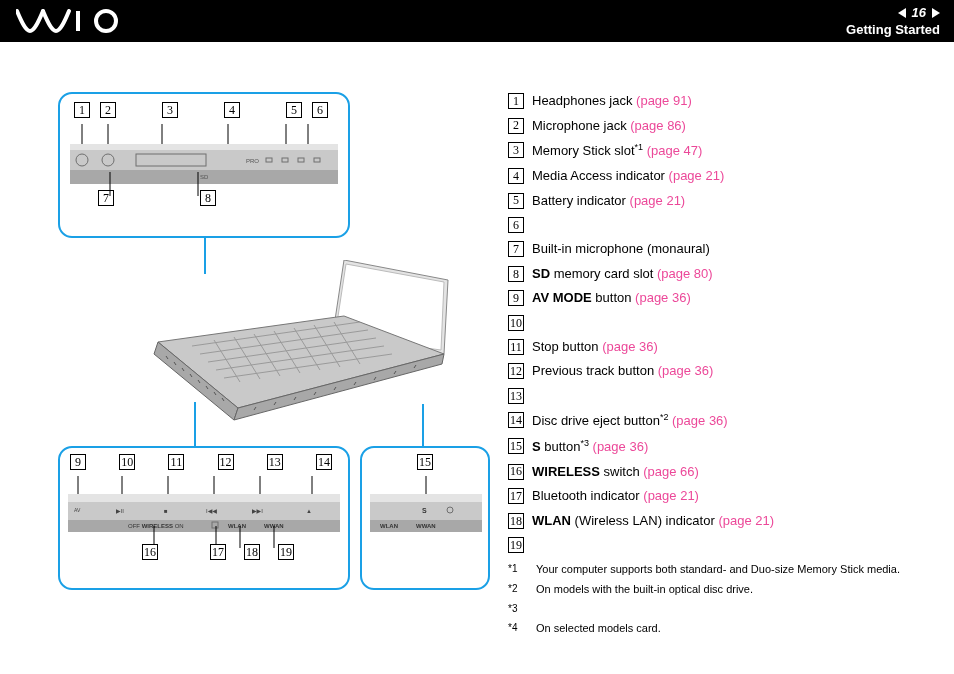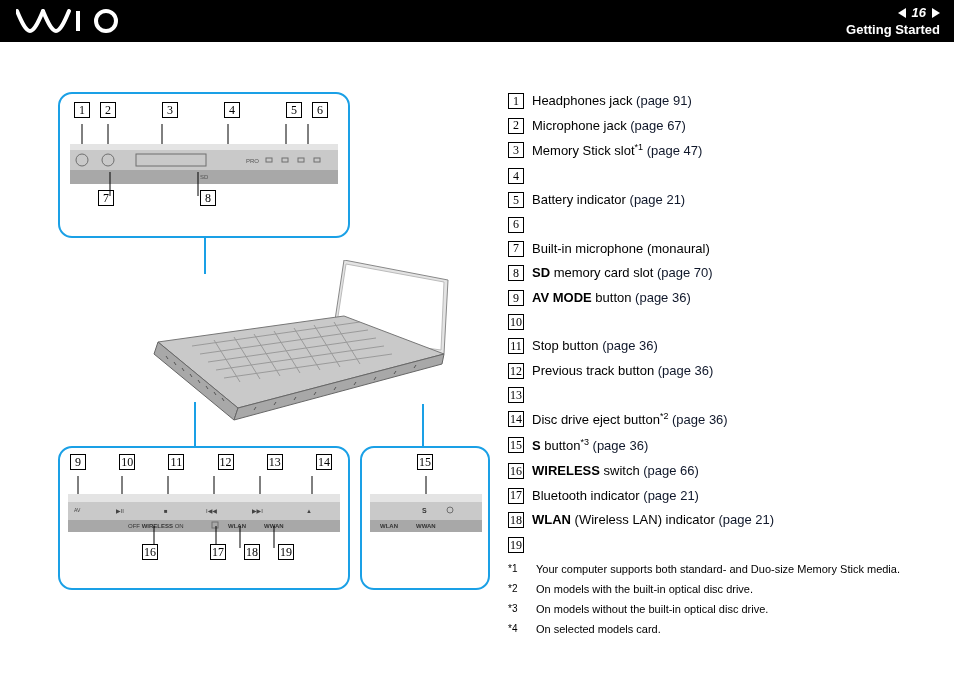--- a/index.html
+++ b/index.html
@@ -144,21 +144,21 @@
     font-size: 13px;
     line-height: 1.35;
   }
   .item-row .num-box {
     flex: 0 0 16px;
     margin-top: 1px;
     align-self: flex-start;
   }
   .item-text { }
   .bold { font-weight: bold; }
-  .link { color: #0f172a; }
+  .link { color: #ec4899; }
   .sup { font-size: 9px; vertical-align: super; }
   .footnotes {
     margin-top: 10px;
     font-size: 11px;
   }
   .fn-row {
     display: flex;
     gap: 10px;
     margin-bottom: 8px;
   }
@@ -362,43 +362,44 @@
   </div>
 
   <div class="list-col">
     <div id="items">
         <div class="item-row">
           <span class="num-box">1</span>
           <span class="item-text">Headphones jack <span class="link">(page 91)</span></span>
         </div>
         <div class="item-row">
           <span class="num-box">2</span>
-          <span class="item-text">Microphone jack <span class="link">(page 67)</span></span>
+          <span class="item-text">Microphone jack <span class="link">(page 86)</span></span>
         </div>
         <div class="item-row">
           <span class="num-box">3</span>
           <span class="item-text">Memory Stick slot<span class="sup">*1</span><span class="link"> (page 47)</span></span>
         </div>
         <div class="item-row">
           <span class="num-box">4</span>
+          <span class="item-text">Media Access indicator <span class="link">(page 21)</span></span>
         </div>
         <div class="item-row">
           <span class="num-box">5</span>
           <span class="item-text">Battery indicator <span class="link">(page 21)</span></span>
         </div>
         <div class="item-row">
           <span class="num-box">6</span>
         </div>
         <div class="item-row">
           <span class="num-box">7</span>
           <span class="item-text">Built-in microphone (monaural)</span>
         </div>
         <div class="item-row">
           <span class="num-box">8</span>
-          <span class="item-text"><span class="bold">SD</span> memory card slot <span class="link">(page 70)</span></span>
+          <span class="item-text"><span class="bold">SD</span> memory card slot <span class="link">(page 80)</span></span>
         </div>
         <div class="item-row">
           <span class="num-box">9</span>
           <span class="item-text"><span class="bold">AV MODE</span> button <span class="link">(page 36)</span></span>
         </div>
         <div class="item-row">
           <span class="num-box">10</span>
         </div>
         <div class="item-row">
           <span class="num-box">11</span>
@@ -439,21 +440,20 @@
         <div class="fn-row">
           <span class="fn-mark">*1</span>
           <span>Your computer supports both standard- and Duo-size Memory Stick media.</span>
         </div>
         <div class="fn-row">
           <span class="fn-mark">*2</span>
           <span>On models with the built-in optical disc drive.</span>
         </div>
         <div class="fn-row">
           <span class="fn-mark">*3</span>
-          <span>On models without the built-in optical disc drive.</span>
         </div>
         <div class="fn-row">
           <span class="fn-mark">*4</span>
           <span>On selected models card.</span>
         </div>
       </div>
   </div>
 
 </div>
 

